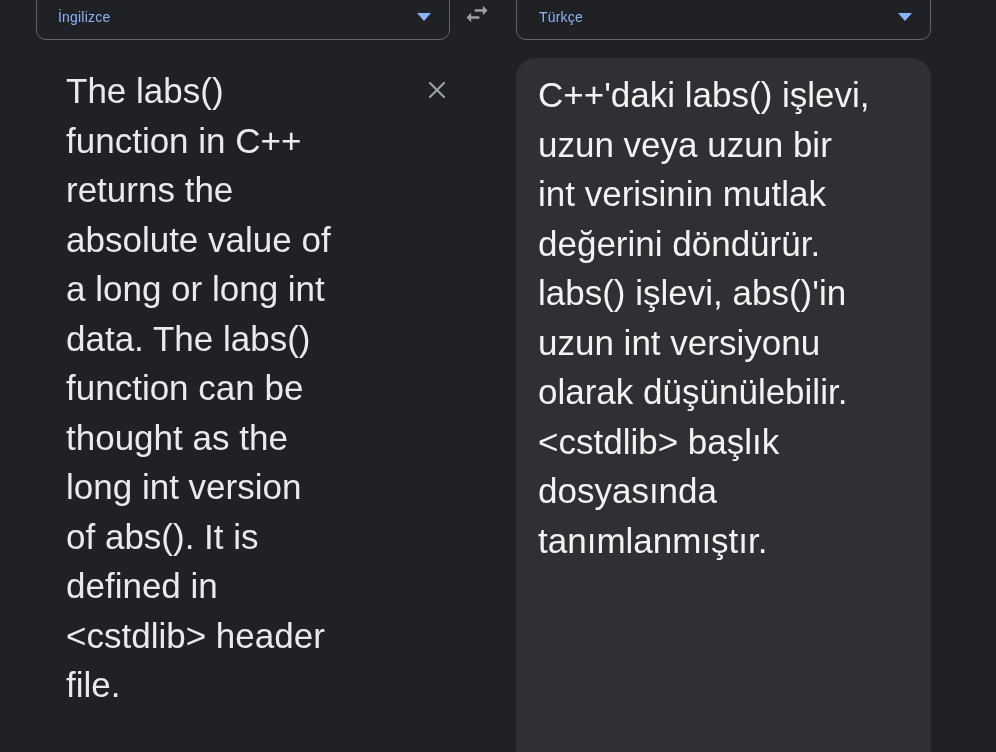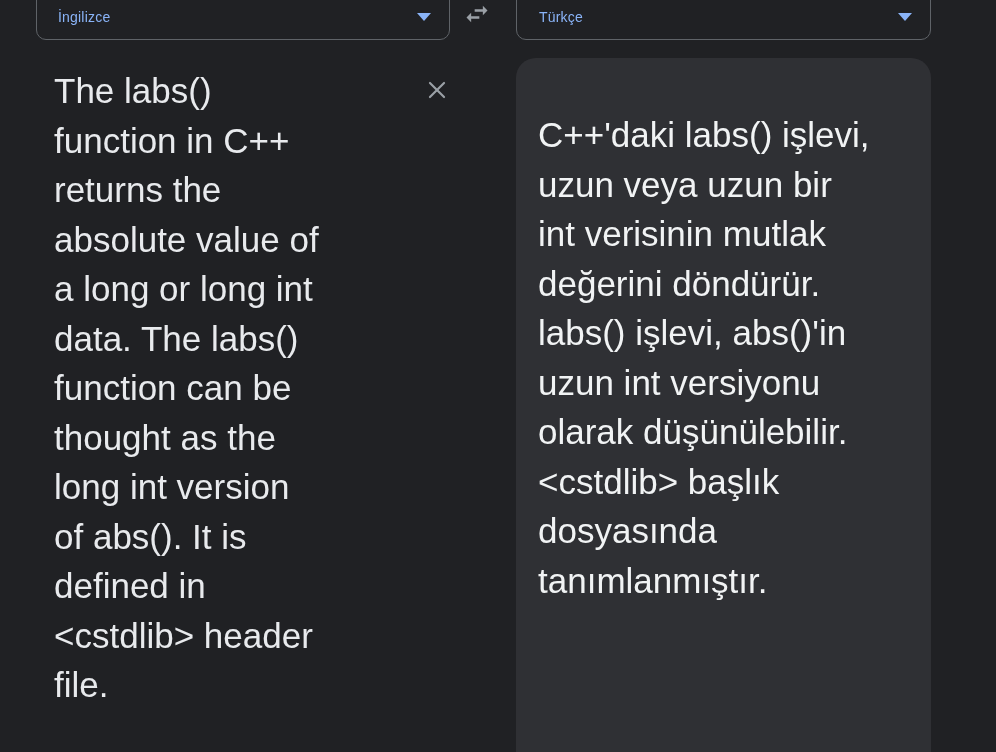--- a/index.html
+++ b/index.html
@@ -44,21 +44,21 @@
     width: 44px; height: 44px;
     display: flex; align-items: center; justify-content: center;
     background: none; border: none; padding: 0;
     cursor: pointer;
   }
   .swap-btn svg { fill: var(--icon-gray, #9aa0a6); }
 
   
   .source-text {
     position: absolute;
-    left: 54px; top: 66px;
+    left: 66px; top: 66px;
     width: 270px;
     font-size: 35px;
     line-height: 49.5px;
     color: var(--source-text, #e8eaed);
     letter-spacing: 0;
   }
 
   .close-btn {
     position: absolute; left: 422px; top: 75px;
     width: 30px; height: 30px;
@@ -75,21 +75,20 @@
     width: 415px; height: 694px;
     box-sizing: border-box;
     background: var(--panel-bg, #2f3034);
     border-radius: 20px 20px 0 0;
     padding: 12px 53px 0 22px;
   }
   .translated-text {
     font-size: 35px;
     line-height: 49.5px;
     color: var(--translated-text, #f1f3f4);
-    margin-top: 40px;
   }
 </style>
 </head>
 <body>
 
 <div class="lang-box" id="src-lang">
   <span class="lang-label">İngilizce</span>
   <span class="caret"></span>
 </div>
 

